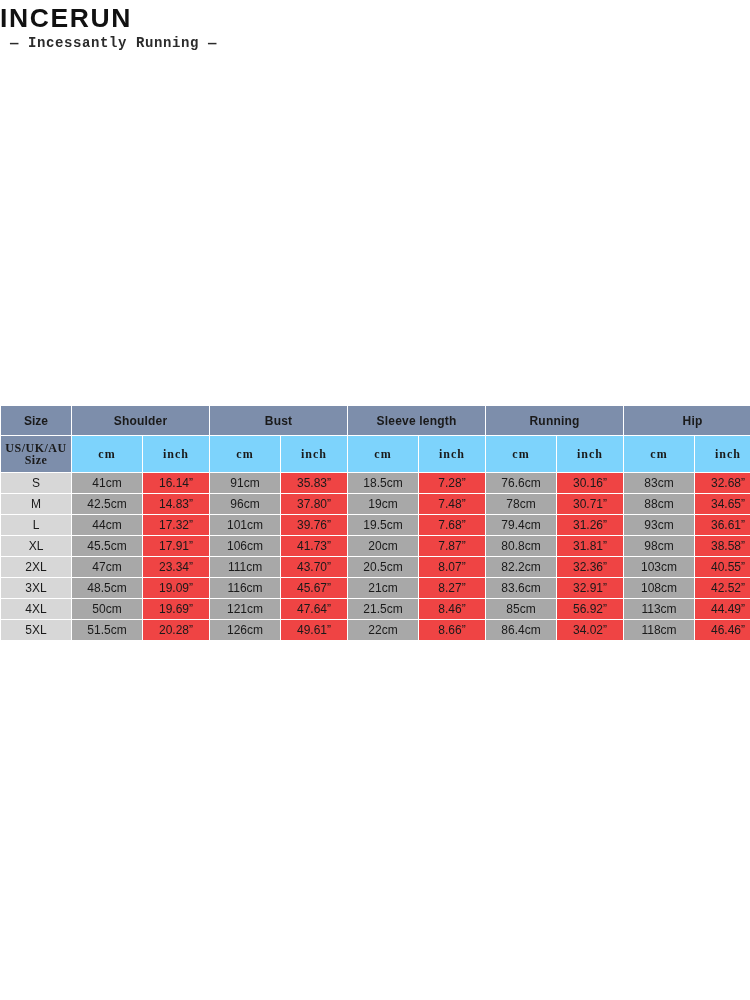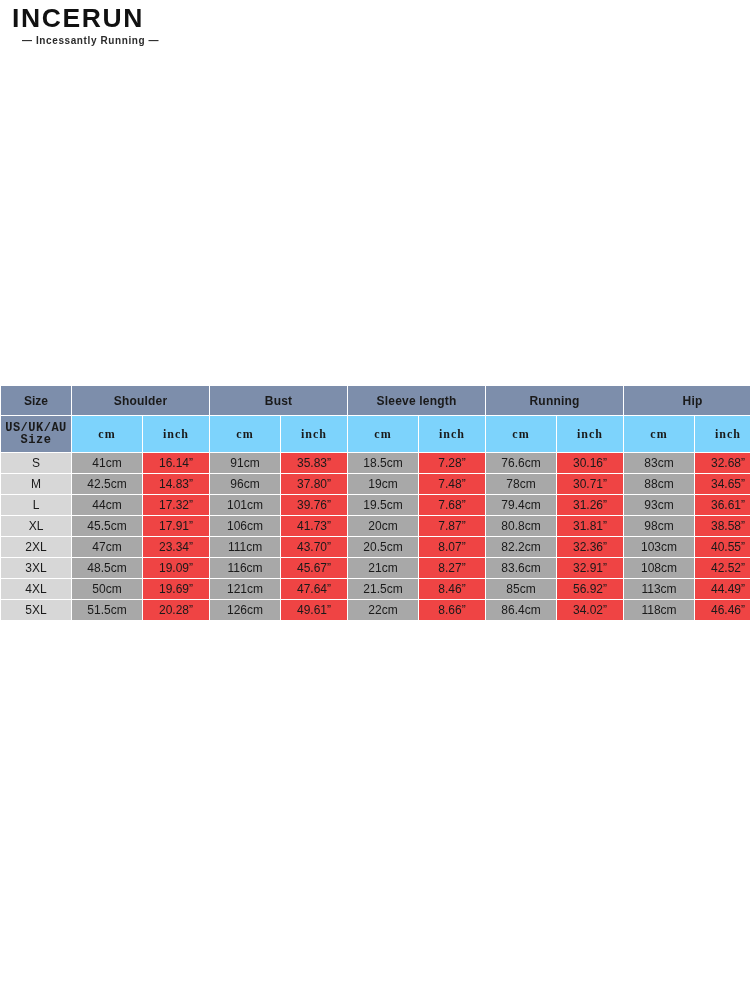--- a/index.html
+++ b/index.html
@@ -11,51 +11,51 @@
     width: 750px;
     height: 1000px;
     position: relative;
     font-family: "Liberation Sans", sans-serif;
     overflow: hidden;
   }
 
   
   .logo-block {
     position: absolute;
-    left: 12px;
+    left: 0;
     top: 6px;
     width: 180px;
   }
   .logo-wordmark {
     font-family: "Liberation Sans", sans-serif;
     font-size: 25px;
     font-weight: bold;
     letter-spacing: 1.5px;
     color: #111111;
     line-height: 1;
     transform: scaleX(1.06);
     transform-origin: left center;
     white-space: nowrap;
   }
   .logo-tagline {
     margin-top: 4px;
-    font-family: Liberation Sans, sans-serif;
-    font-size: 10px;
+    font-family: Liberation Mono, monospace;
+    font-size: 14px;
     font-weight: bold;
     letter-spacing: 0.6px;
     color: #2b2b2b;
     white-space: nowrap;
     padding-left: 10px;
   }
 
   
   .size-table-wrap {
     position: absolute;
     left: 0px;
-    top: 385px;
+    top: 405px;
     width: 750px;
   }
   table.size-table {
     border-collapse: separate;
     border-spacing: 1px;
     width: 748px;
     table-layout: fixed;
     background: #ffffff;
   }
   table.size-table th,
@@ -92,21 +92,21 @@
     color: #ffffff;
     height: 29px;
     font-family: "Liberation Sans", sans-serif;
     font-size: 12.5px;
     font-weight: bold;
   }
   th.size-sub-head {
     background: #7d8eab;
     color: #ffffff;
     height: 36px;
-    font-family: Liberation Mono, monospace;
+    font-family: Liberation Serif, serif;
     font-size: 10px;
     font-weight: bold;
     letter-spacing: 0.5px;
     line-height: 12px;
   }
 
   
   td.c-size {
     background: #d7d7d7;
     height: 20px;

